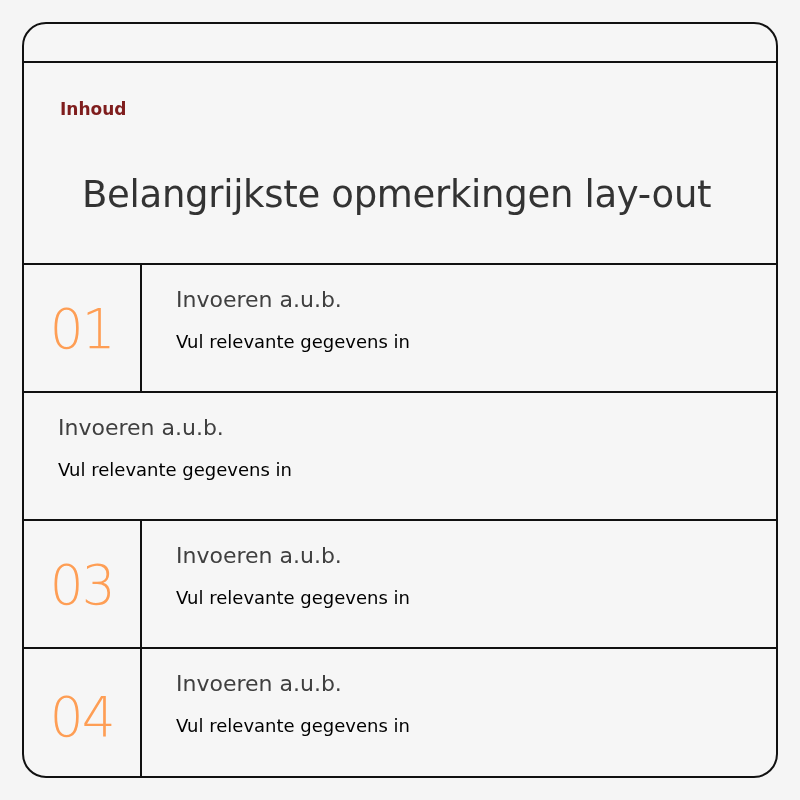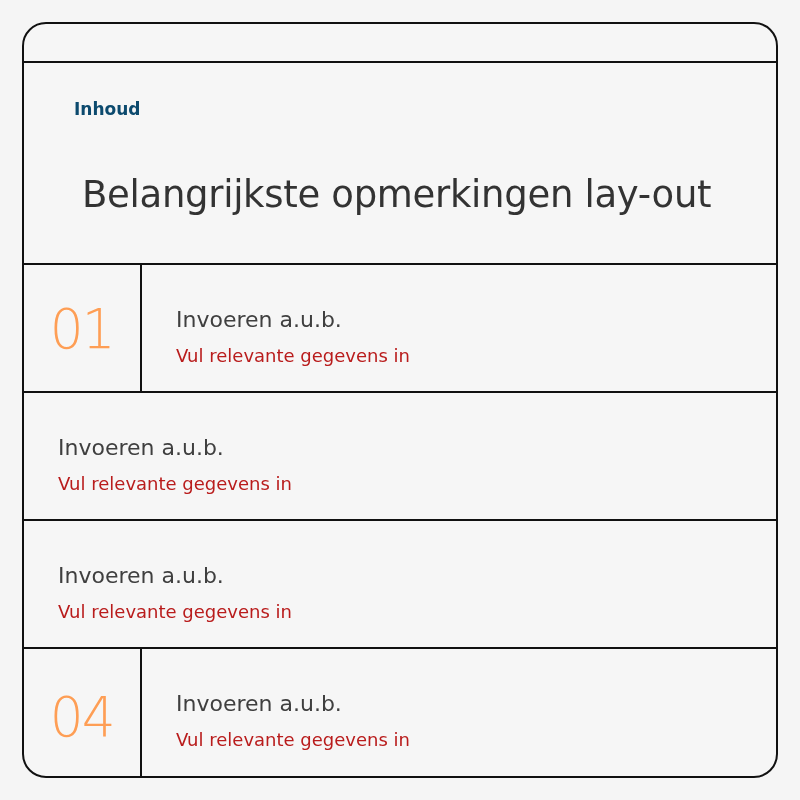--- a/index.html
+++ b/index.html
@@ -31,25 +31,25 @@
     }
     .header {
       position: absolute;
       left: 0; top: 39px;
       width: 100%;
       height: 200px;
       border-bottom: 2px solid #111111;
     }
     .eyebrow {
       position: absolute;
-      left: 50px;
+      left: 36px;
       top: 36px;
       font-size: 17px;
       font-weight: bold;
-      color: #0c4a6e;
+      color: #7f1d1d;
       letter-spacing: 0px;
     }
     .title {
       position: absolute;
       left: 58px;
       top: 110px;
       font-size: 37px;
       color: #333333;
       white-space: nowrap;
       letter-spacing: -0.3px;
@@ -81,33 +81,33 @@
       font-size: 56px;
       color: #ff9a4d;
       letter-spacing: -2px;
       -webkit-text-stroke: 0px;
       opacity: 0.95;
       transform: scaleX(0.95);
     }
     .text-cell {
       flex: 1;
       padding-left: 34px;
-      padding-top: 40px;
+      padding-top: 20px;
     }
     .item-title {
       font-size: 22px;
       color: #3f3f3f;
       line-height: 30px;
       white-space: nowrap;
     }
     .item-sub {
       font-size: 18px;
-      color: #b91c1c;
+      color: #000000;
       line-height: 26px;
-      margin-top: 8px;
+      margin-top: 14px;
       white-space: nowrap;
     }
   </style>
 </head>
 <body>
 
 <div class="card">
   <div class="top-strip"></div>
 
   <div class="header">
@@ -127,20 +127,23 @@
     </div>
 
     <div class="row">
       <div class="text-cell">
         <div class="item-title">Invoeren a.u.b.</div>
         <div class="item-sub">Vul relevante gegevens in</div>
       </div>
     </div>
 
     <div class="row">
+      <div class="num-cell">
+        <span class="num">03</span>
+      </div>
       <div class="text-cell">
         <div class="item-title">Invoeren a.u.b.</div>
         <div class="item-sub">Vul relevante gegevens in</div>
       </div>
     </div>
 
     <div class="row">
       <div class="num-cell">
         <span class="num">04</span>
       </div>

